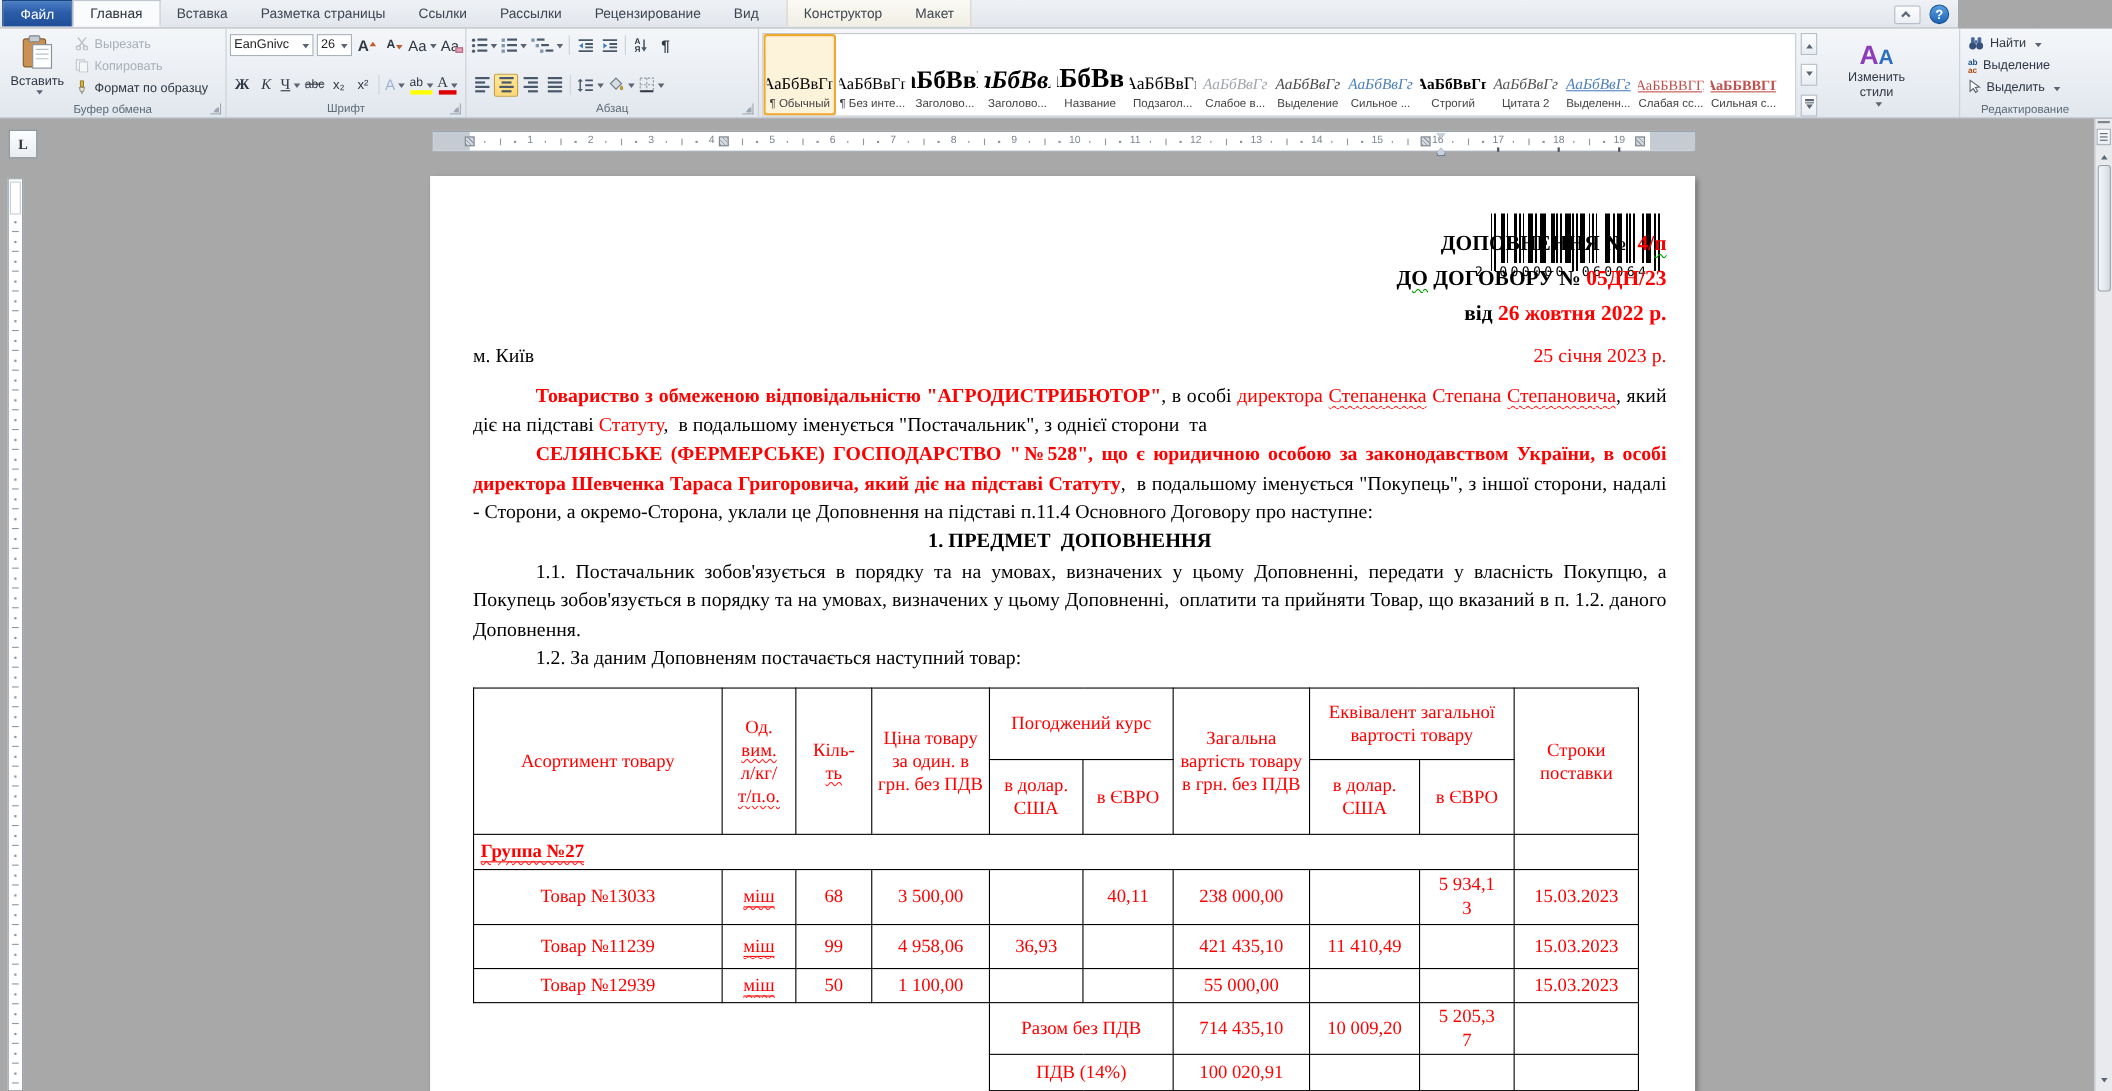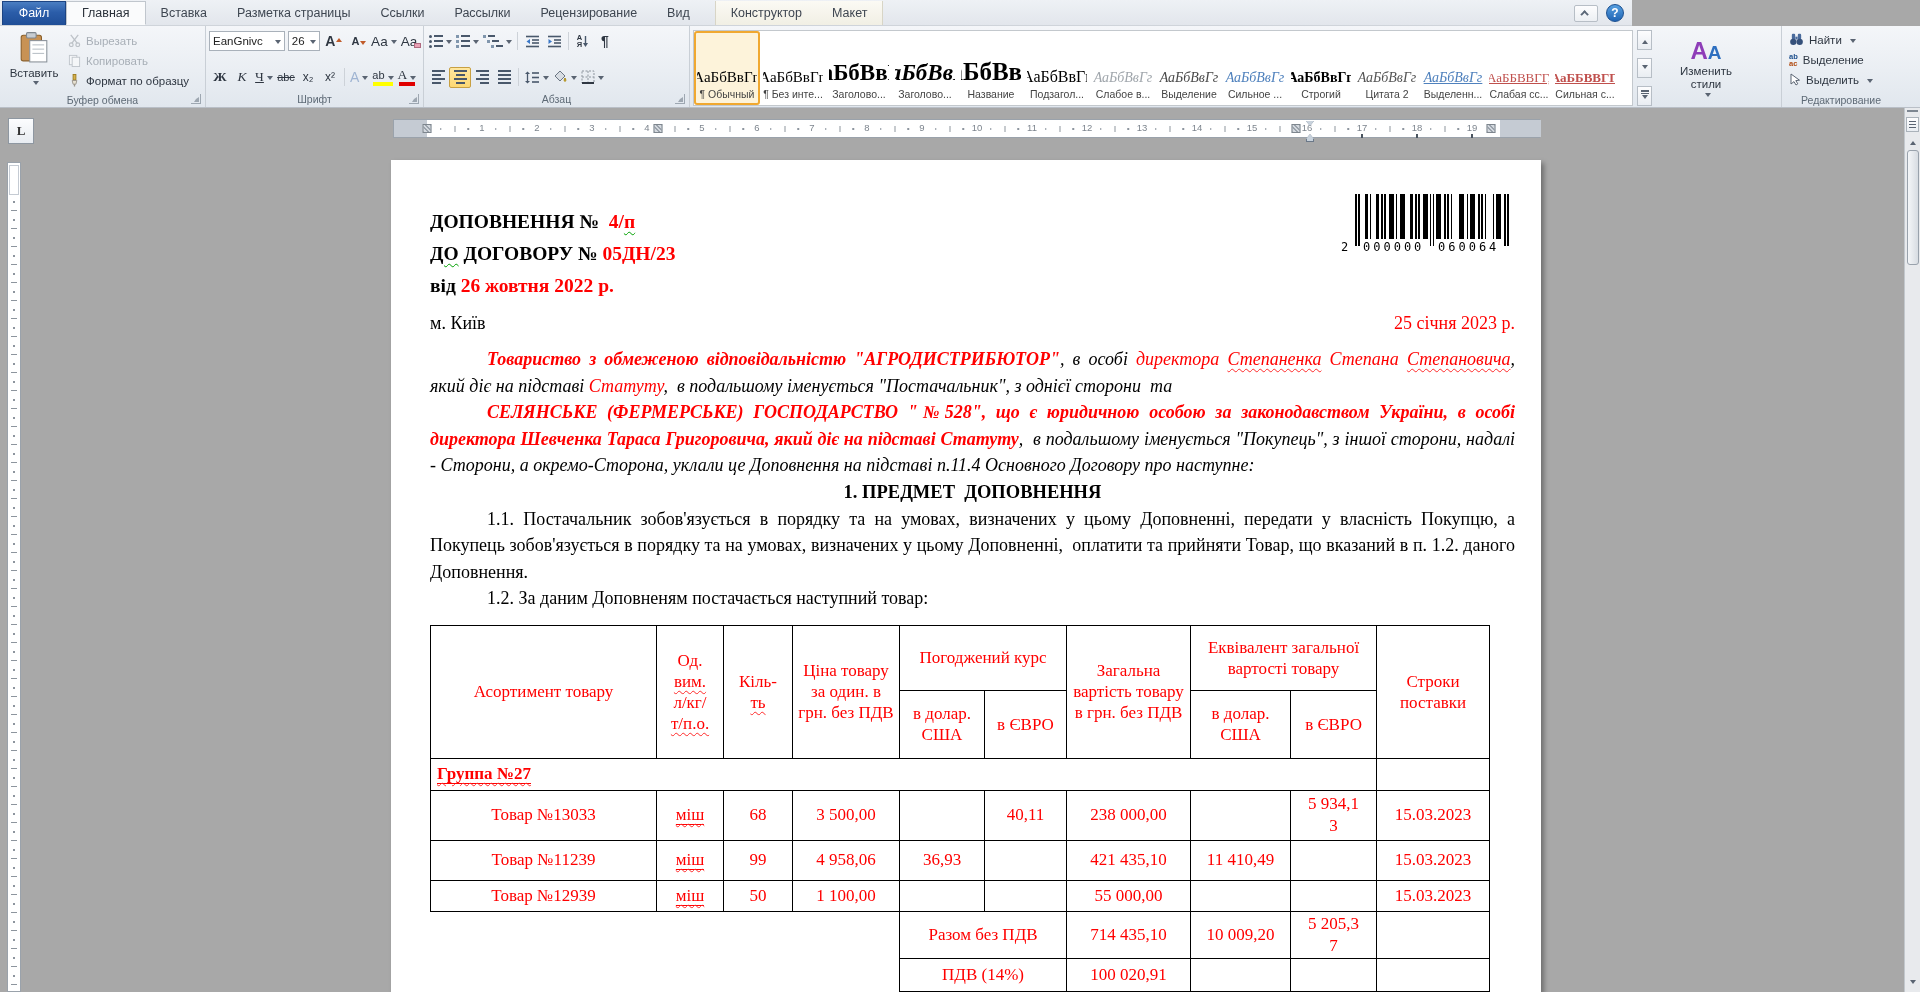--- a/index.html
+++ b/index.html
@@ -1,21 +1,21 @@
 <!DOCTYPE html>
 <html><head>
 <meta charset="utf-8">
 <style>
   * { margin:0; padding:0; box-sizing:border-box; }
   html,body { width:1920px; height:992px; overflow:hidden; font-family:"Liberation Sans","DejaVu Sans",sans-serif; background:#a8a8a8; }
   .app { position:relative; width:1920px; height:992px; }
 
   
-  .tabrow { position:absolute; left:0; top:0; width:1632px; height:26px;
-            background:linear-gradient(#eef1f5,#e2e6ec); border-bottom:1px solid #cfd4da; display:flex; align-items:center; }
+  .tabrow { position:absolute; left:0; top:0; width:1780px; height:26px;
+            background:linear-gradient(#eef1f5,#e2e6ec); border-bottom:1px solid #cfd4da; display:flex; align-items:flex-start; }
   .file-tab { width:64px; height:24px; background:linear-gradient(#4a7ec2,#2b5da9 45%,#1f4e97);
               color:#fff; font-size:12.5px; display:flex; align-items:center; justify-content:center;
               border:1px solid #1c4483; border-bottom:none; margin-left:2px; }
   .tab { height:24px; padding:0 15px; font-size:12.5px; color:#3e4651; display:flex; align-items:center; }
   .tab.active { background:#fafbfc; border:1px solid #c0c6cd; border-bottom:1px solid #fafbfc; color:#2a313a; }
   .ctx-band { display:flex; background:linear-gradient(#fbfaf4,#f1efe4); border-left:1px solid #d8d5c6; border-right:1px solid #d8d5c6; margin-left:10px; height:24px; }
   .win-btns { position:absolute; right:8px; top:4px; display:flex; gap:8px; align-items:center; }
   .btn-min-ribbon { width:24px; height:17px; border:1px solid #b7bec6; border-radius:2px; background:linear-gradient(#fdfdfe,#eceff3); display:flex; align-items:center; justify-content:center; }
   .chev { width:6px; height:6px; border-left:2px solid #5c6878; border-top:2px solid #5c6878; transform:rotate(45deg) translateY(2px); }
   .btn-help { width:18px; height:18px; border-radius:50%; background:linear-gradient(#58a0e0,#1f64b4); color:#fff; font-size:12px; font-weight:bold; display:flex; align-items:center; justify-content:center; border:1px solid #1a4e8e; }
@@ -111,21 +111,21 @@
   .hr-indent .bx{width:8px;height:4px;background:#c8d2dc;border:1px solid #6b7888;margin-top:-1px;}
   .hr-tab { position:absolute; bottom:-1px; width:2px; height:4px; background:#4a545f; transform:translateX(-50%); }
   .vruler { position:absolute; left:7px; top:54px; width:14px; height:830px; background:#fff; border:1px solid #9aa2ab; }
   .vr-box { position:absolute; left:1px; right:1px; top:2px; height:30px; border:1px solid #c5cbd3; }
   .vr-tick { position:absolute; background:#8d959e; }
 
   
   .page { position:absolute; left:391px; top:52px; width:1150px; height:832px; background:#fff;
           box-shadow:3px 3px 5px rgba(0,0,0,.35); }
   .doc-body { position:absolute; left:39px; right:26px; top:46px; font-family:"Liberation Serif","DejaVu Serif",serif; font-size:18px; color:#000; }
-  .title-line { text-align:left; font-weight:bold; font-size:19.5px; line-height:32px; white-space:pre-wrap; }
+  .title-line { text-align:right; font-weight:bold; font-size:19.5px; line-height:32px; white-space:pre-wrap; }
   .place-row { display:flex; justify-content:space-between; margin-top:8px; line-height:26px; }
   .para { text-align:justify; line-height:26.5px; white-space:pre-wrap; }
   .para.indent { text-indent:57px; }
   .sec-heading { text-align:center; font-weight:bold; font-size:18.5px; line-height:27px; white-space:pre-wrap; }
   .sk { color:#000; } .sr { color:#ff0000; }
   .skb { color:#000; font-weight:bold; } .srb { color:#ff0000; font-weight:bold; }
   .wr { text-decoration:underline wavy #ff2a2a 1px; text-underline-offset:3px; }
   .wg { text-decoration:underline wavy #00a000 1px; text-underline-offset:3px; }
   .solid-u { border-bottom:1.5px solid currentColor; }
   .red { color:#ff0000; }
@@ -836,21 +836,21 @@
       <div class="doc-body">
         <div id="title-block">
             <div class="title-line"><span class="skb">ДОПОВНЕННЯ № </span><span class="srb"> 4/</span><span class="srb wg">п</span></div>
             <div class="title-line"><span class="skb wg">ДО</span><span class="skb"> ДОГОВОРУ № </span><span class="srb">05ДН/23</span></div>
             <div class="title-line"><span class="skb">від </span><span class="srb">26 жовтня 2022 р.</span></div>
           </div>
         <div class="place-row">
           <span>м. Київ</span>
           <span class="red">25 січня 2023 р.</span>
         </div>
-        <div id="intro-paras" style="margin-top:10px;font-style:italic;">
+        <div id="intro-paras" style="margin-top:10px;">
             <div class="para indent"><span class="srb">Товариство з обмеженою відповідальністю "АГРОДИСТРИБЮТОР"</span><span class="sk">, в особі </span><span class="sr">директора </span><span class="sr wr">Степаненка</span><span class="sr"> Степана </span><span class="sr wr">Степановича</span><span class="sk">, який діє на підставі </span><span class="sr">Статуту</span><span class="sk">,  в подальшому іменується "Постачальник", з однієї сторони  та</span></div>
             <div class="para indent"><span class="srb">СЕЛЯНСЬКЕ (ФЕРМЕРСЬКЕ) ГОСПОДАРСТВО "№528", що є юридичною особою за законодавством України, в особі директора Шевченка Тараса Григоровича, який діє на підставі Статуту</span><span class="sk">,  в подальшому іменується "Покупець", з іншої сторони, надалі - Сторони, а окремо-Сторона, уклали це Доповнення на підставі п.11.4 Основного Договору про наступне:</span></div>
           </div>
         <div class="sec-heading">1. ПРЕДМЕТ  ДОПОВНЕННЯ</div>
         <div id="subject-paras">
             <div class="para indent"><span class="sk">1.1. Постачальник зобов'язується в порядку та на умовах, визначених у цьому Доповненні, передати у власність Покупцю, а Покупець зобов'язується в порядку та на умовах, визначених у цьому Доповненні,  оплатити та прийняти Товар, що вказаний в п. 1.2. даного Доповнення.</span></div>
             <div class="para indent"><span class="sk">1.2. За даним Доповненям постачається наступний товар:</span></div>
           </div>
 
         <table class="doc-table">

